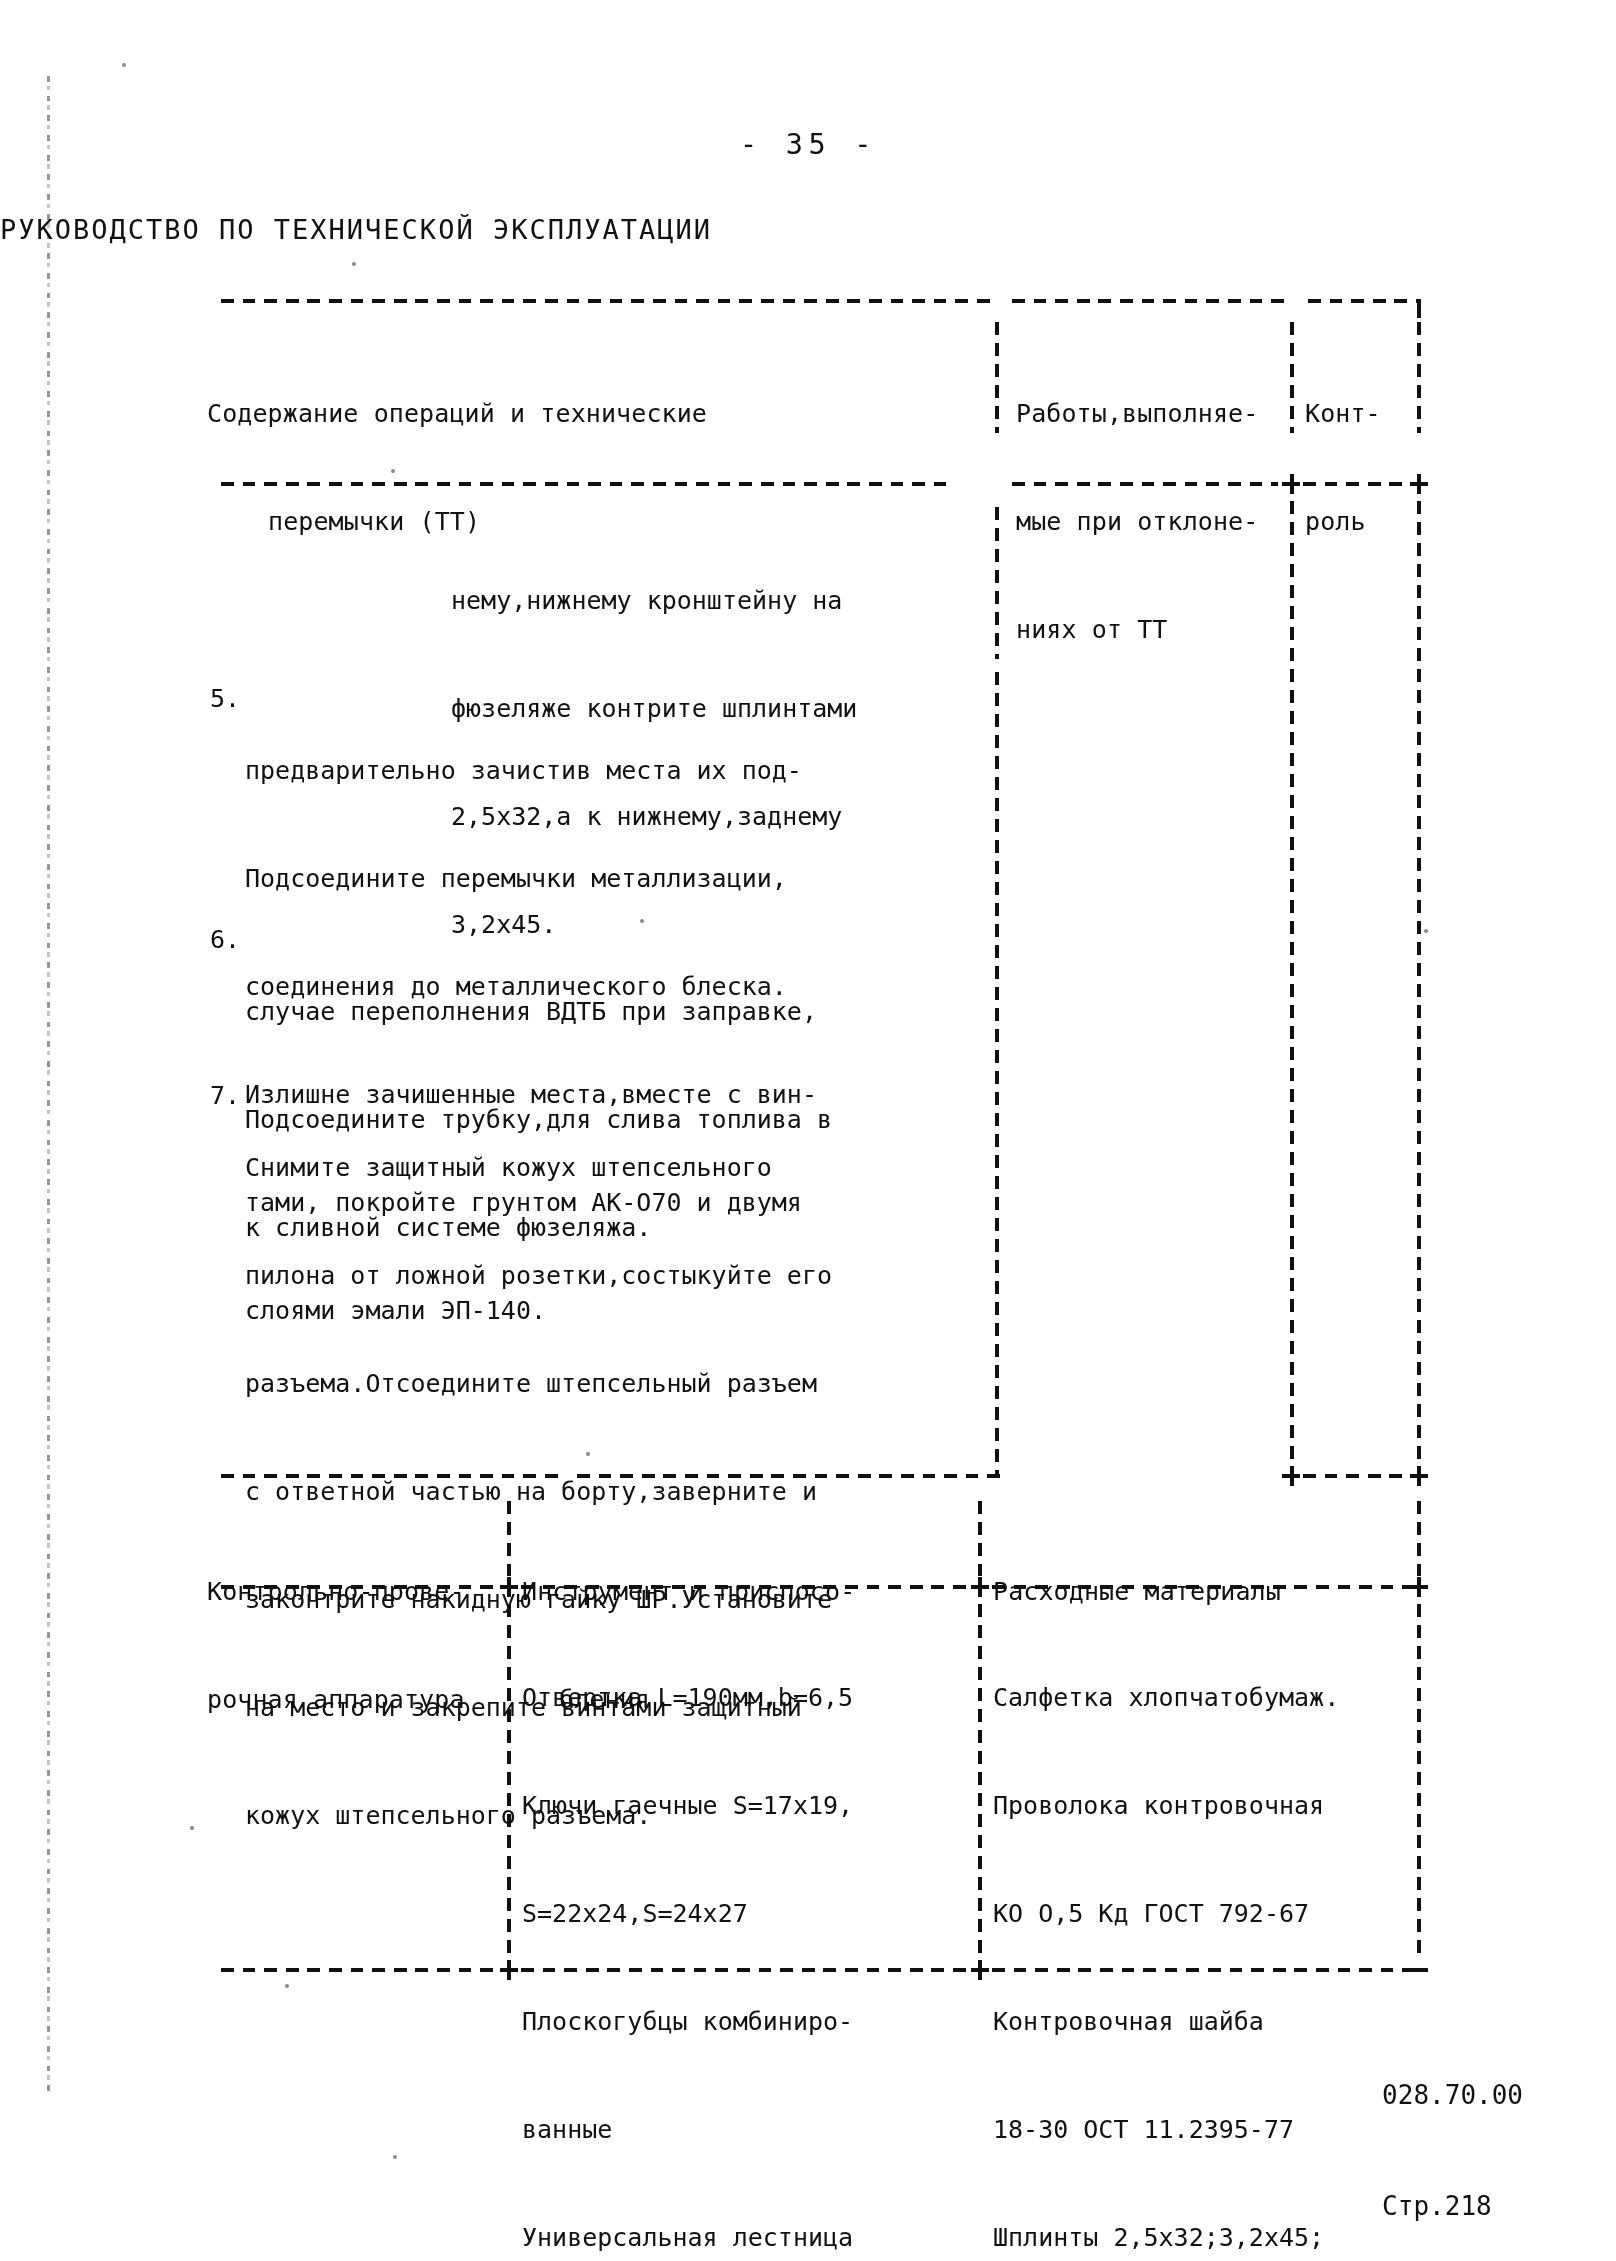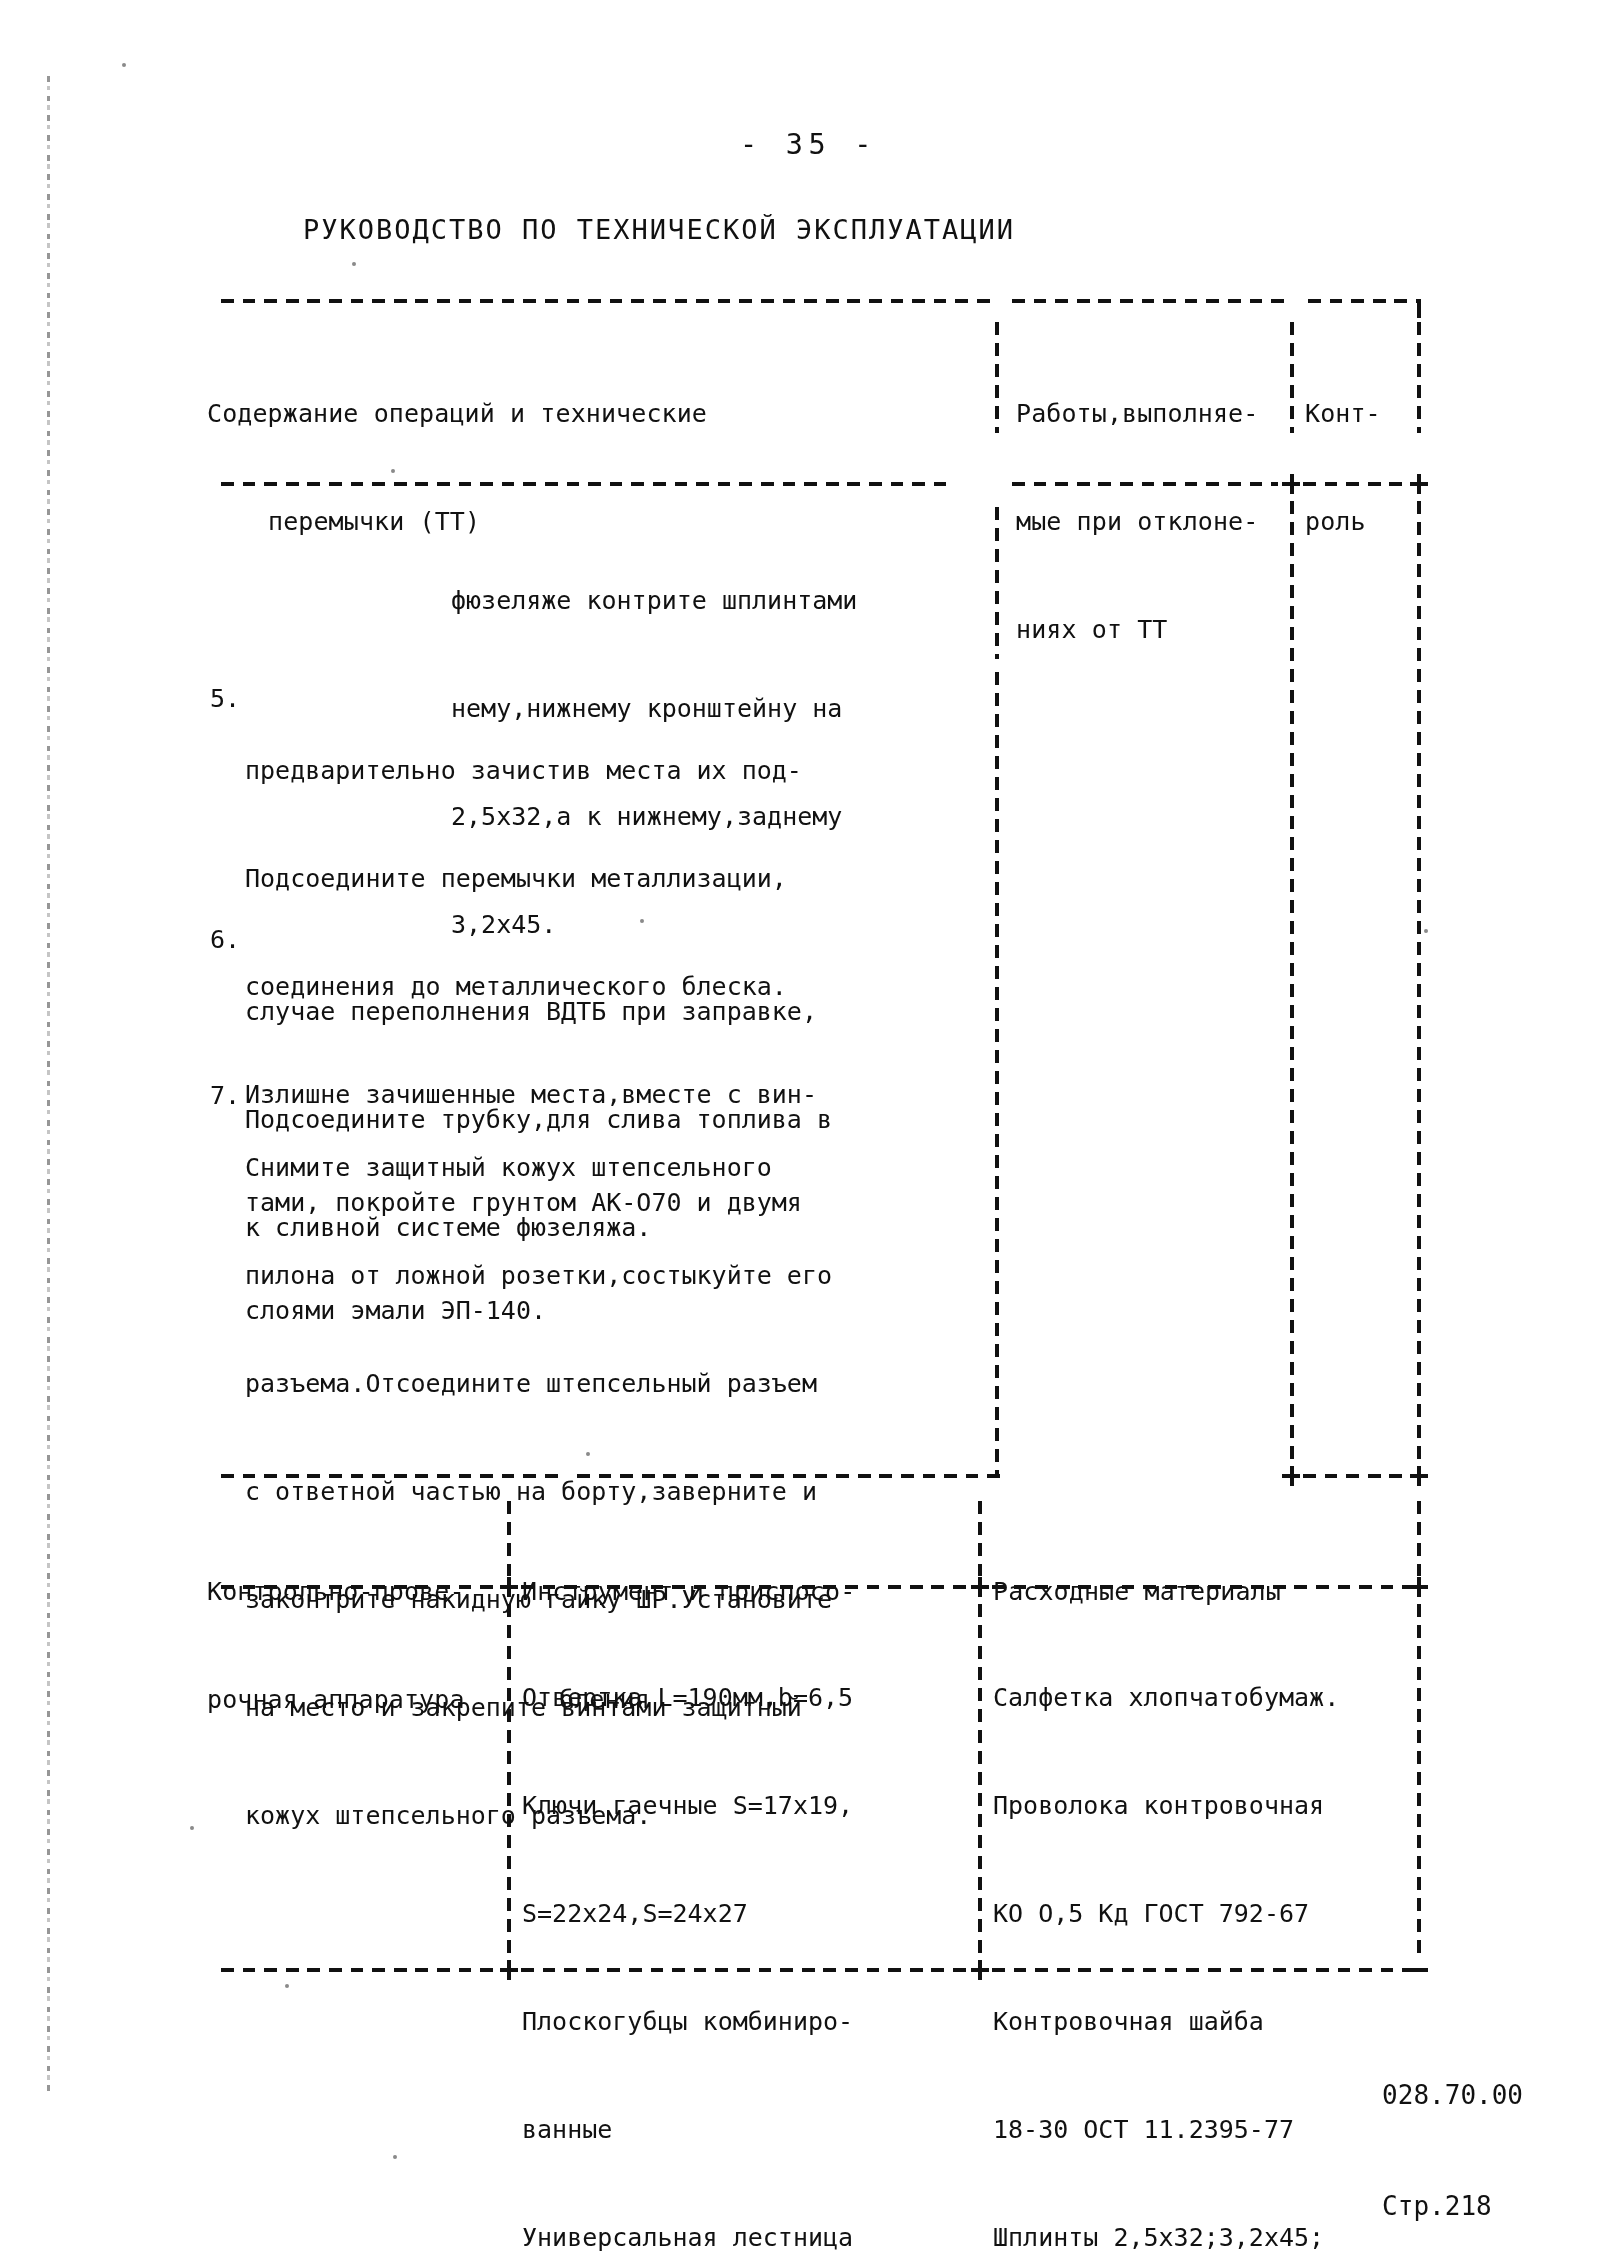--- a/index.html
+++ b/index.html
@@ -48,21 +48,21 @@
     left: 0; top: 128px;
     width: 1617px;
     text-align: center;
     font-size: 28.5px;
     letter-spacing: 5.7px;
   }
   .doctitle {
     position: absolute;
     left: 0; top: 214px;
     width: 1318px;
-    text-align: center;
+    text-align: left;
     font-size: 27px;
     letter-spacing: 2px;
   }
 
   
   .rule {
     position: absolute;
     height: 4.4px;
     background: repeating-linear-gradient(
       to right,
@@ -179,22 +179,22 @@
   <div class="plus-v" style="left:1417px;top:474px;"></div>
 
   <div class="vrule" style="left:995px;top:507px;height:152px;"></div>
   <div class="vrule" style="left:995px;top:672px;height:805px;"></div>
 
   <div class="vrule" style="left:1290px;top:501px;height:976px;"></div>
 
   <div class="vrule" style="left:1417px;top:501px;height:976px;"></div>
 
   <div class="para" style="left:451px;top:511px;">
+    <div>нему,нижнему кронштейну на</div>
     <div>фюзеляже контрите шплинтами</div>
-    <div>нему,нижнему кронштейну на</div>
     <div>2,5х32,а к нижнему,заднему</div>
     <div>3,2х45.</div>
   </div>
 
   <div class="para" style="left:210px;top:681px;">5.</div>
   <div class="para" style="left:245px;top:681px;">
     <div>предварительно зачистив места их под-</div>
     <div>Подсоедините перемычки металлизации,</div>
     <div>соединения до металлического блеска.</div>
     <div>Излишне зачишенные места,вместе с вин-</div>

